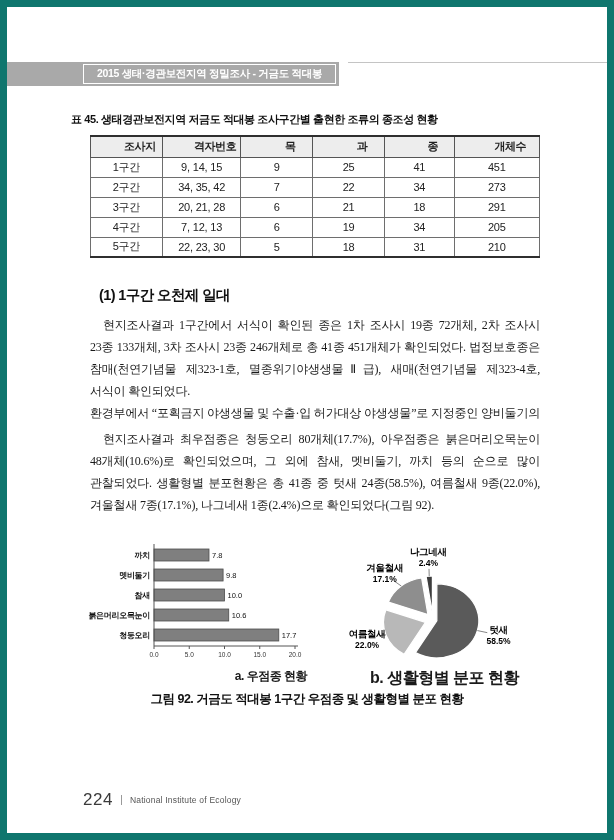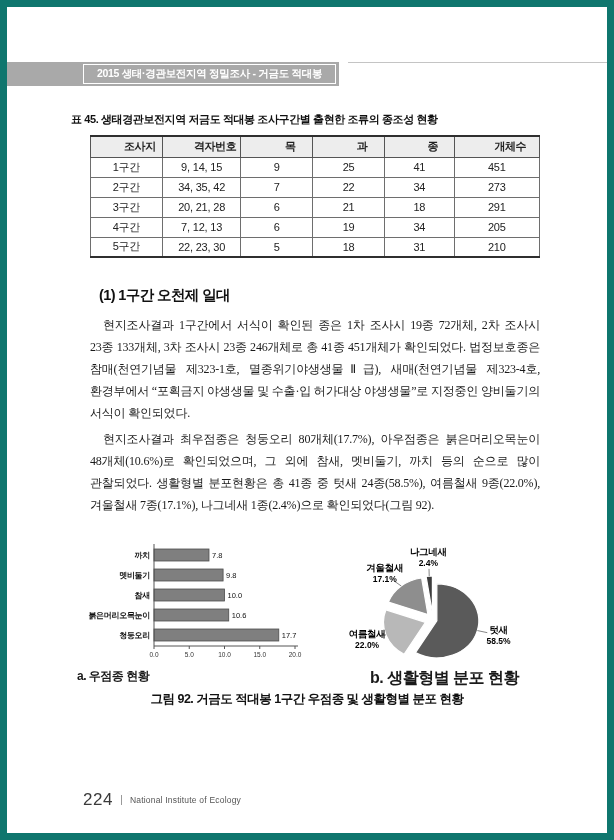--- a/index.html
+++ b/index.html
@@ -43,21 +43,21 @@
   .text-line.first { text-indent:13px; }
   .text-line.last { text-align-last:left; }
 
   
   .bar-chart-box { position:absolute; top:535px; left:70px; width:250px; height:126px; }
   .pie-chart-box { position:absolute; top:535px; left:330px; width:230px; height:128px; }
   svg { display:block; }
   svg text { font-family:"Liberation Sans", sans-serif; }
 
   
-  .caption-a { position:absolute; top:661px; left:70px; width:230px; text-align:left; font-size:12px; font-weight:bold; letter-spacing:-0.5px; }
+  .caption-a { position:absolute; top:661px; left:70px; width:230px; text-align:right; font-size:12px; font-weight:bold; letter-spacing:-0.5px; }
   .caption-b { position:absolute; top:661px; left:315px; width:245px; text-align:center; font-size:16px; font-weight:bold; letter-spacing:-0.5px; }
   .fig-caption { position:absolute; top:684px; left:0; width:100%; text-align:center; font-size:12.5px; font-weight:bold; letter-spacing:-0.5px; color:#111; }
 
   
   .footer { position:absolute; top:783px; left:76px; display:flex; align-items:center; gap:8px; }
   .footer .page-num { font-size:17px; font-weight:400; color:#3a3a3a; letter-spacing:0.5px; }
   .footer .divider { width:1px; height:10px; background:#9a9a9a; }
   .footer .inst { font-size:8.5px; color:#555; letter-spacing:0.2px; }
 </style>
 </head>
@@ -137,22 +137,22 @@
       </tbody>
   </table>
 
   <div class="section-heading">(1) 1구간 오천제 일대</div>
 
   <div class="body-text">
       <div class="para">
         <div class="text-line first">현지조사결과 1구간에서 서식이 확인된 종은 1차 조사시 19종 72개체, 2차 조사시</div>
         <div class="text-line">23종 133개체, 3차 조사시 23종 246개체로 총 41종 451개체가 확인되었다. 법정보호종은</div>
         <div class="text-line">참매(천연기념물 제323-1호, 멸종위기야생생물Ⅱ급), 새매(천연기념물 제323-4호,</div>
+        <div class="text-line last">서식이 확인되었다.</div>
         <div class="text-line">환경부에서 “포획금지 야생생물 및 수출·입 허가대상 야생생물”로 지정중인 양비둘기의</div>
-        <div class="text-line last">서식이 확인되었다.</div>
       </div>
       <div class="para">
         <div class="text-line first">현지조사결과 최우점종은 청둥오리 80개체(17.7%), 아우점종은 붉은머리오목눈이</div>
         <div class="text-line">48개체(10.6%)로 확인되었으며, 그 외에 참새, 멧비둘기, 까치 등의 순으로 많이</div>
         <div class="text-line">관찰되었다. 생활형별 분포현황은 총 41종 중 텃새 24종(58.5%), 여름철새 9종(22.0%),</div>
         <div class="text-line last">겨울철새 7종(17.1%), 나그네새 1종(2.4%)으로 확인되었다(그림 92).</div>
       </div>
     </div>
 
   <div class="bar-chart-box">

